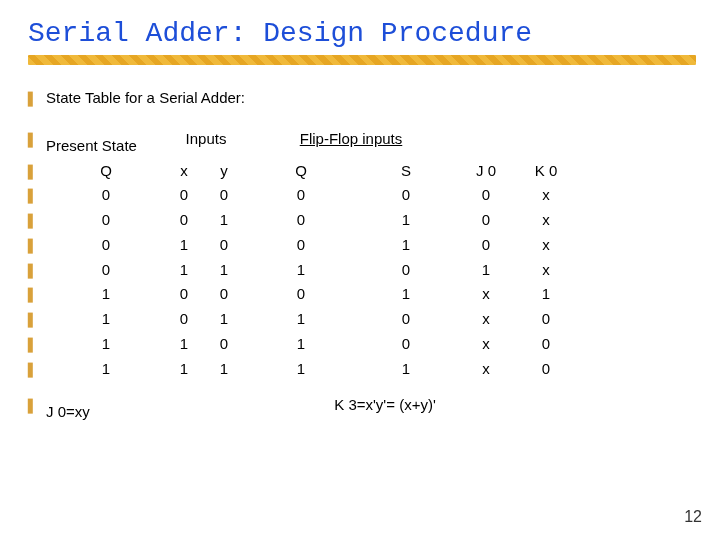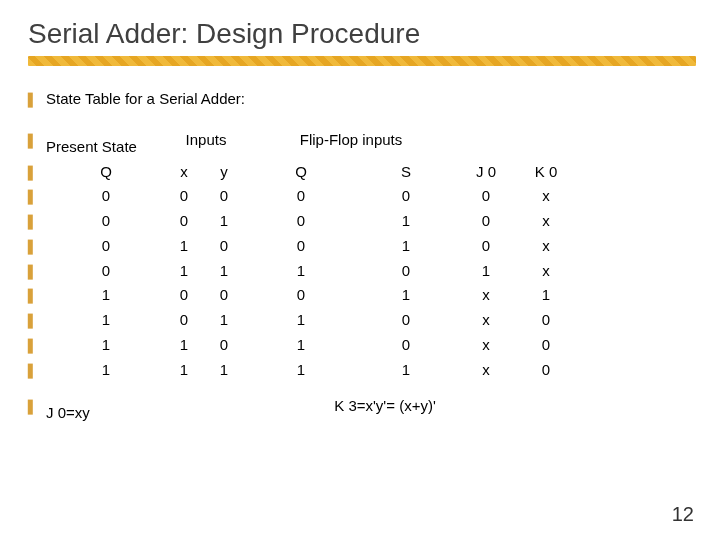--- a/index.html
+++ b/index.html
@@ -13,24 +13,24 @@
     overflow: hidden;
   }
   .slide {
     position: relative;
     width: 720px;
     height: 540px;
     box-sizing: border-box;
     padding: 18px 24px 0 24px;
   }
   .title {
-    font-family: Liberation Sans, sans-serif;
+    font-family: Liberation Mono, monospace;
     font-size: 28px;
     font-weight: 400;
-    color: #404040;
+    color: #1d4ed8;
     margin: 0 0 6px 4px;
   }
   .rule {
     height: 10px;
     margin: 0 0 24px 4px;
     background: repeating-linear-gradient(
       45deg,
       #f0b93a 0 6px,
       #e6a623 6px 12px
     );
@@ -73,23 +73,23 @@
     font-size: 15px;
   }
   .formula-row .bullet-glyph { width:22px; flex:0 0 22px; }
   .formula-grid {
     display: grid;
     grid-template-columns: 200px 240px 200px;
     gap: 19px;
   }
   .page-num {
     position: absolute;
-    right: 26px;
+    right: 18px;
     bottom: 14px;
-    font-size: 20px;
+    font-size: 16px;
     color: #333;
     font-family: Arial, sans-serif;
   }
 </style>
 </head>
 <body>
 
 <div class="slide">
 
   <h1 class="title">Serial Adder: Design Procedure</h1>
@@ -102,21 +102,21 @@
       <span>State Table for a Serial Adder:</span>
     </div>
 
     <div class="gap"></div>
 
     <div class="bullet-row heading-row">
       <span class="bullet-glyph">❚</span>
       <div class="cells">
         <span class="left">Present State</span>
         <span class="center" style="grid-column: span 2;">Inputs</span>
-        <span class="center" style="grid-column: span 2;">Flip-Flop inputs</span>
+        <span class="center" style="grid-column: span 2; text-decoration: underline;">Flip-Flop inputs</span>
       </div>
     </div>
 
     <div class="bullet-row sub-row">
       <span class="bullet-glyph">❚</span>
       <div class="cells">
         <span class="center">Q</span>
         <span class="center">x</span>
         <span class="center">y</span>
         <span class="center">Q</span>

